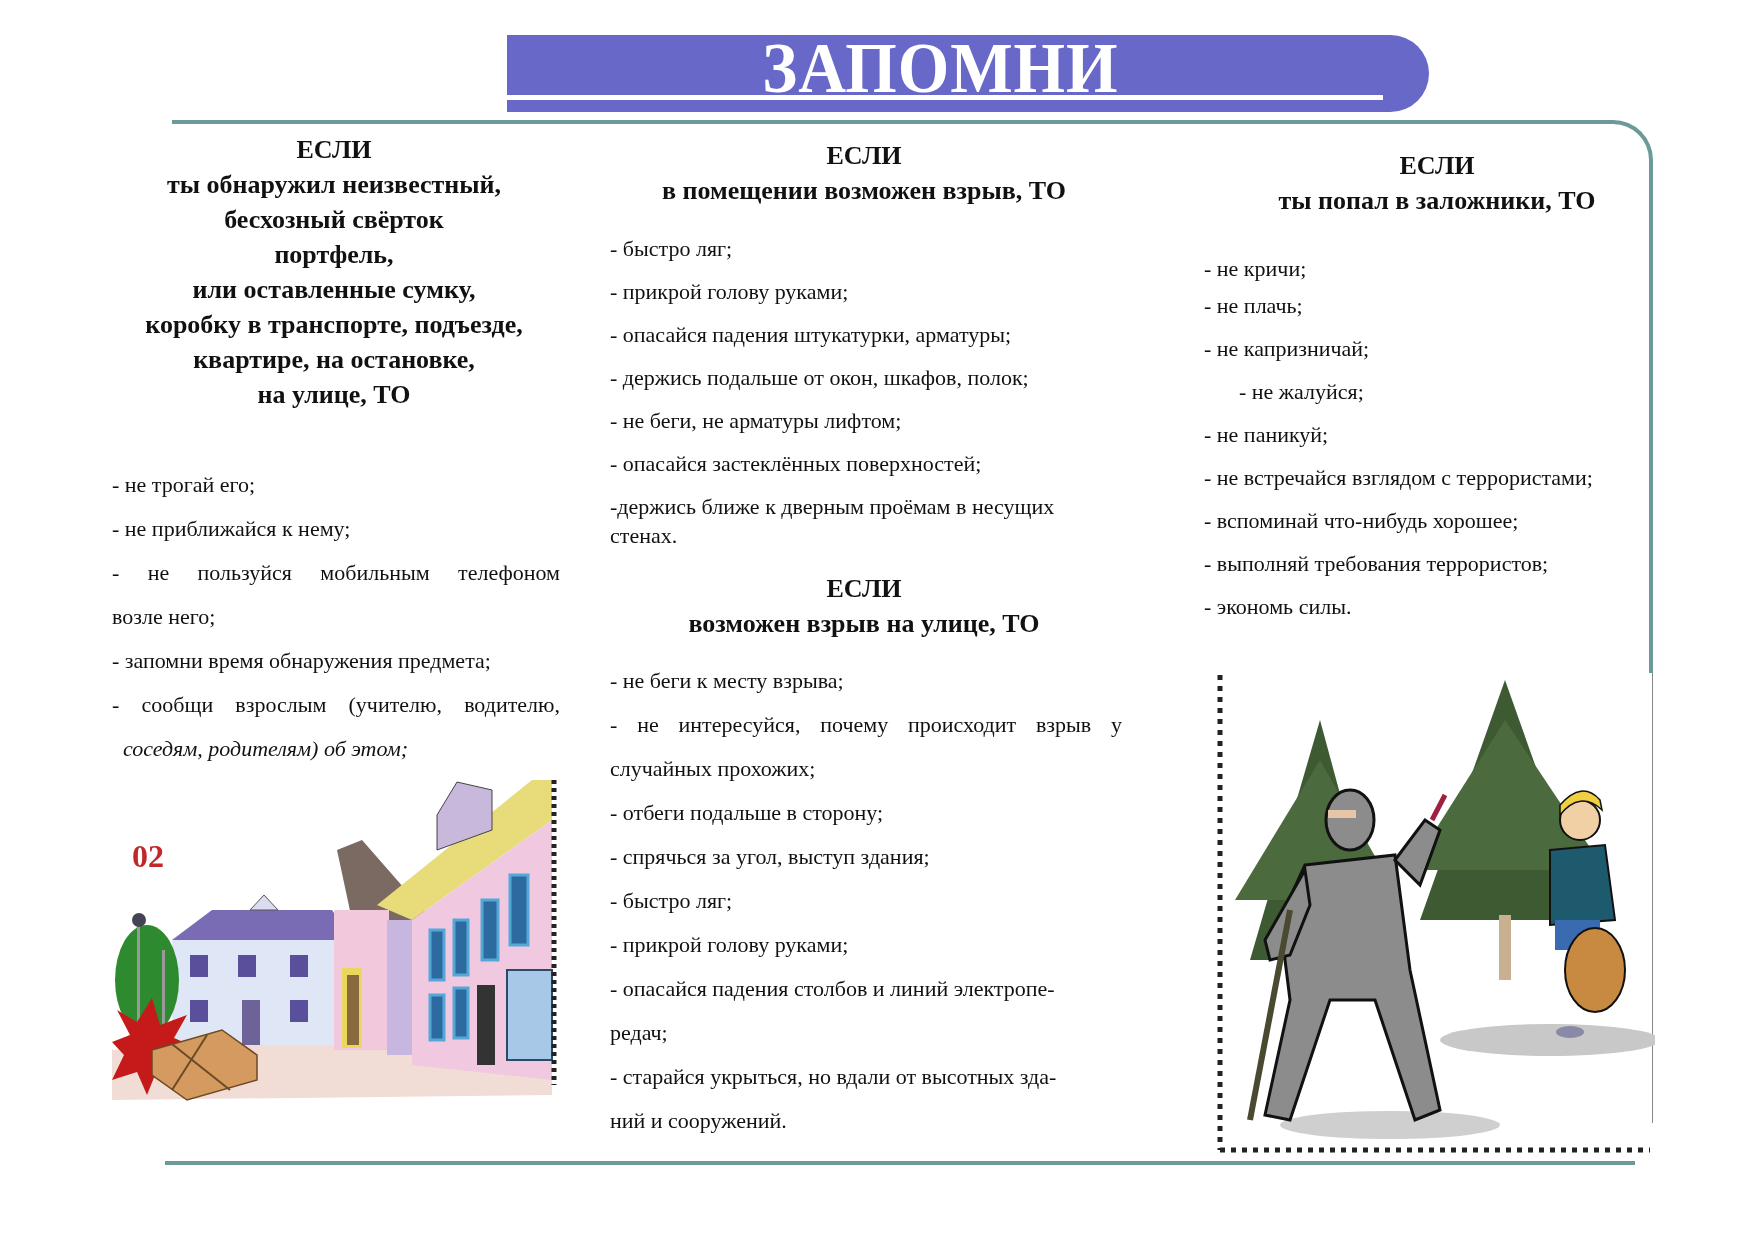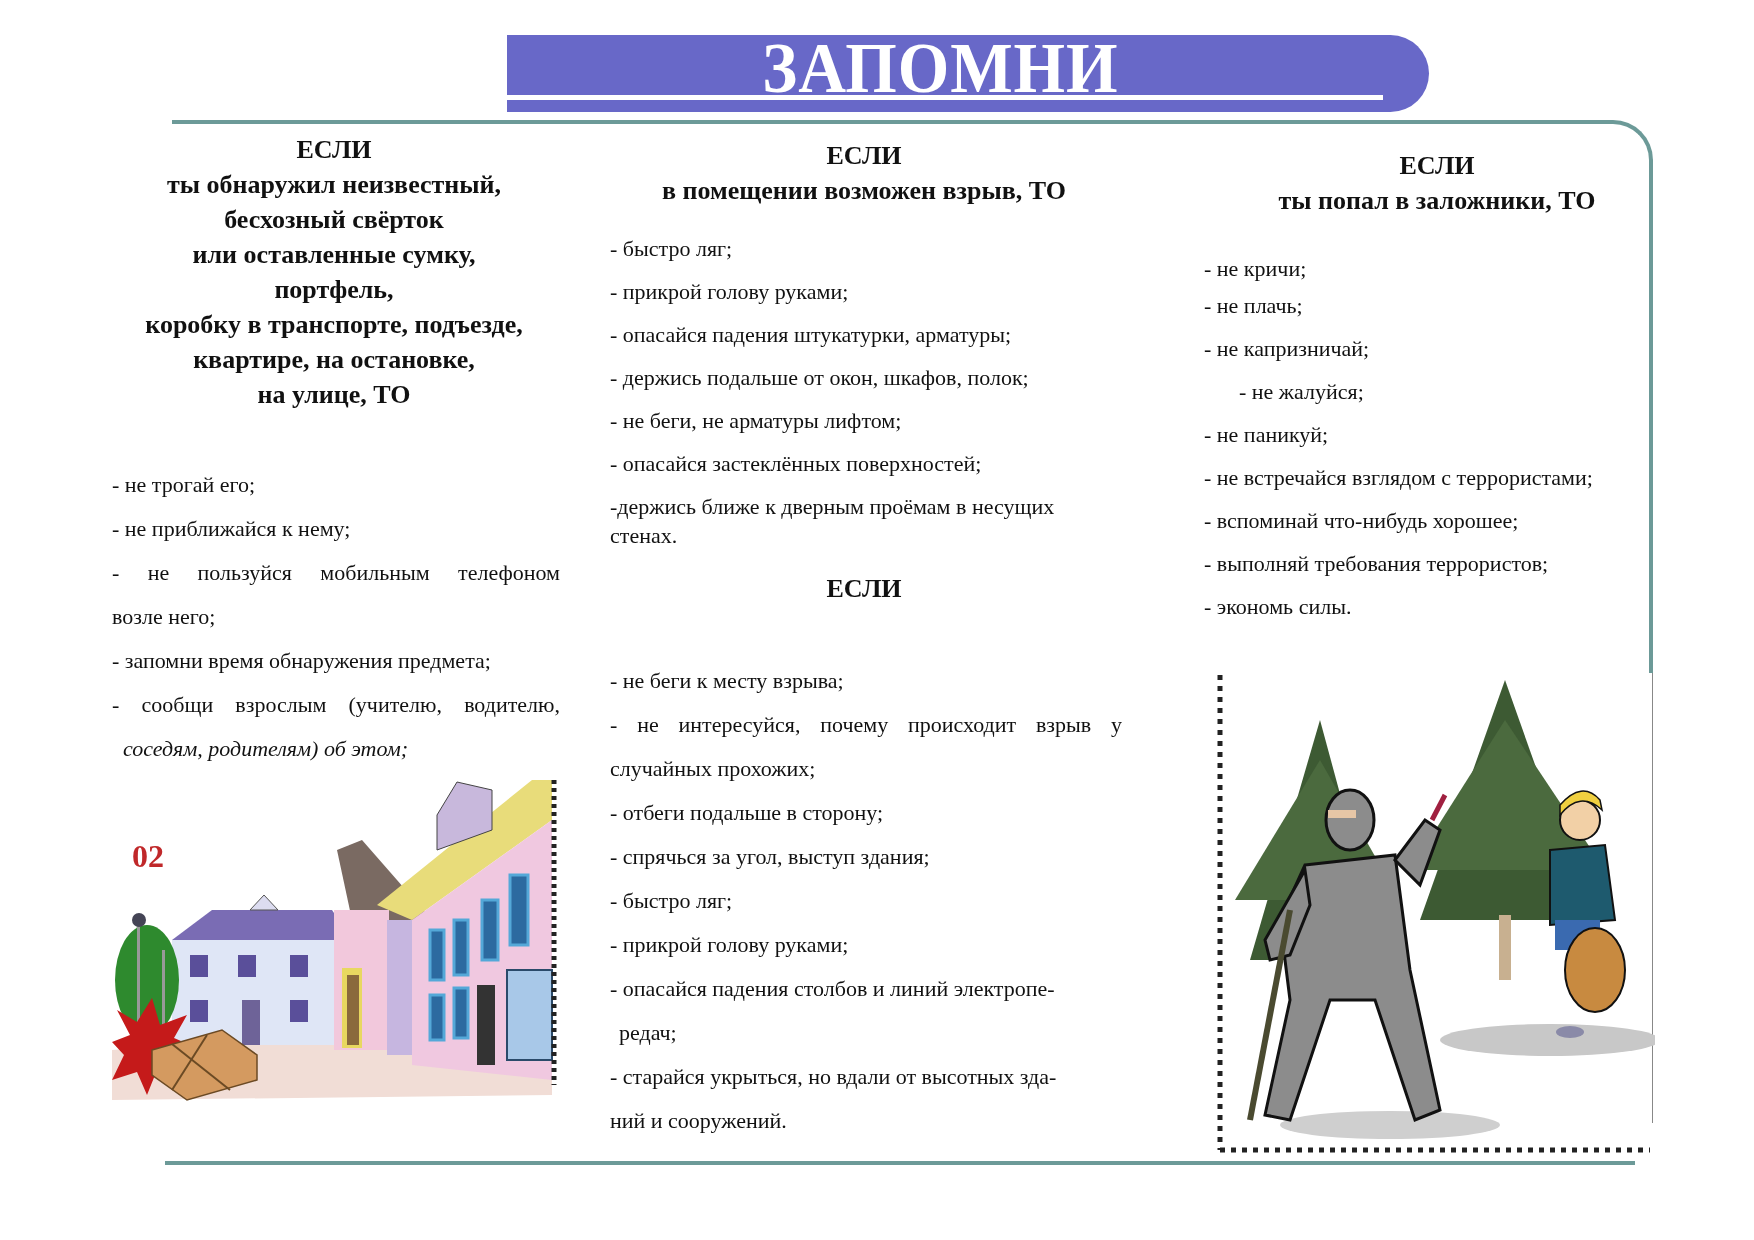--- a/index.html
+++ b/index.html
@@ -41,22 +41,22 @@
 <div id="frame-top-right" class="abs teal"></div>
 <div id="frame-corner" class="abs"></div>
 <div id="frame-right" class="abs teal"></div>
 <div id="frame-right-thin" class="abs"></div>
 <div id="frame-bottom" class="abs teal"></div>
 
 <div class="abs heading" style="left:112px; top:132px; width:444px;">
   <div>ЕСЛИ</div>
   <div>ты обнаружил неизвестный,</div>
   <div>бесхозный свёрток</div>
+  <div>портфель,</div>
   <div>или оставленные сумку,</div>
-  <div>портфель,</div>
   <div>коробку в транспорте, подъезде,</div>
   <div>квартире, на остановке,</div>
   <div>на улице, ТО</div>
 </div>
 <div class="abs bullets" style="left:112px; top:440px; width:448px; height:300px;margin-top:32px;">
   <div class="bullet" style="top:0px;">- не трогай его;</div>
   <div class="bullet" style="top:44px;">- не приближайся к нему;</div>
   <div class="bullet justify" style="top:88px; width:448px; white-space:pre;">-  не  пользуйся  мобильным  телефоном</div>
   <div class="bullet" style="top:132px;">возле него;</div>
   <div class="bullet" style="top:176px;">- запомни время обнаружения предмета;</div>
@@ -123,31 +123,32 @@
   <div class="bullet" style="top:86px;">- опасайся падения штукатурки, арматуры;</div>
   <div class="bullet" style="top:129px;">- держись подальше от окон, шкафов, полок;</div>
   <div class="bullet" style="top:172px;">- не беги, не арматуры лифтом;</div>
   <div class="bullet" style="top:215px;">- опасайся застеклённых поверхностей;</div>
   <div class="bullet" style="top:258px;">-держись ближе к дверным проёмам в несущих</div>
   <div class="bullet" style="top:287px;">стенах.</div>
 </div>
 
 <div class="abs heading" style="left:610px; top:571px; width:508px;">
   <div>ЕСЛИ</div>
+  <div>возможен взрыв на улице, ТО</div>
 </div>
 <div class="abs bullets" style="left:610px; top:668px; width:512px; height:480px;">
   <div class="bullet" style="top:0px;">- не беги к месту взрыва;</div>
   <div class="bullet justify" style="top:44px; width:512px; white-space:pre;">-  не  интересуйся,  почему  происходит  взрыв  у</div>
   <div class="bullet" style="top:88px;">случайных прохожих;</div>
   <div class="bullet" style="top:132px;">- отбеги подальше в сторону;</div>
   <div class="bullet" style="top:176px;">- спрячься за угол, выступ здания;</div>
   <div class="bullet" style="top:220px;">- быстро ляг;</div>
   <div class="bullet" style="top:264px;">- прикрой голову руками;</div>
   <div class="bullet" style="top:308px;">- опасайся падения столбов и линий электропе-</div>
-  <div class="bullet" style="top:352px;margin-left:9px;">редач;</div>
+  <div class="bullet" style="top:352px;">редач;</div>
   <div class="bullet" style="top:396px;">- старайся укрыться, но вдали от высотных зда-</div>
   <div class="bullet" style="top:440px;">ний и сооружений.</div>
 </div>
 
 <div class="abs heading" style="left:1204px; top:148px; width:466px;">
   <div>ЕСЛИ</div>
   <div>ты попал в заложники, ТО</div>
 </div>
 <div class="abs bullets" style="left:1204px; top:250px; width:450px; height:380px;">
   <div class="bullet" style="top:6px;">- не кричи;</div>

